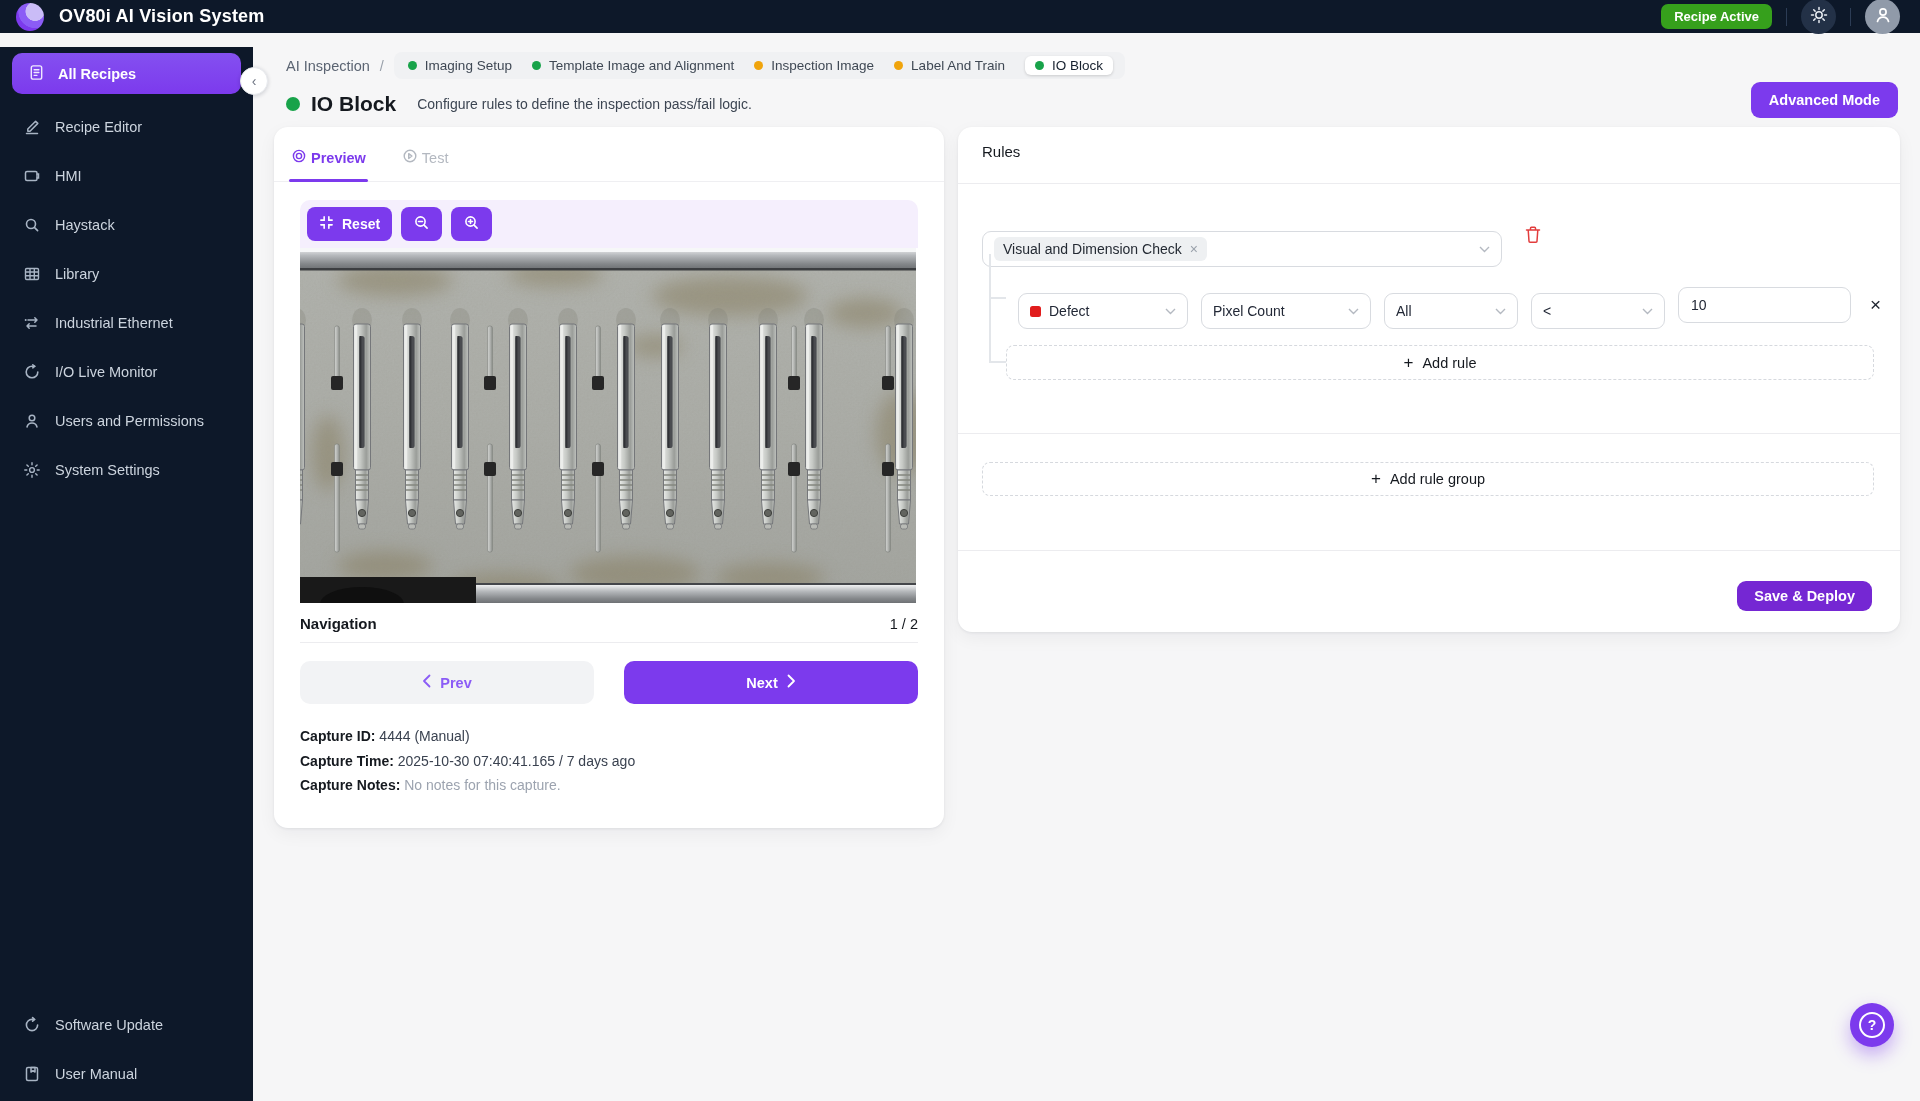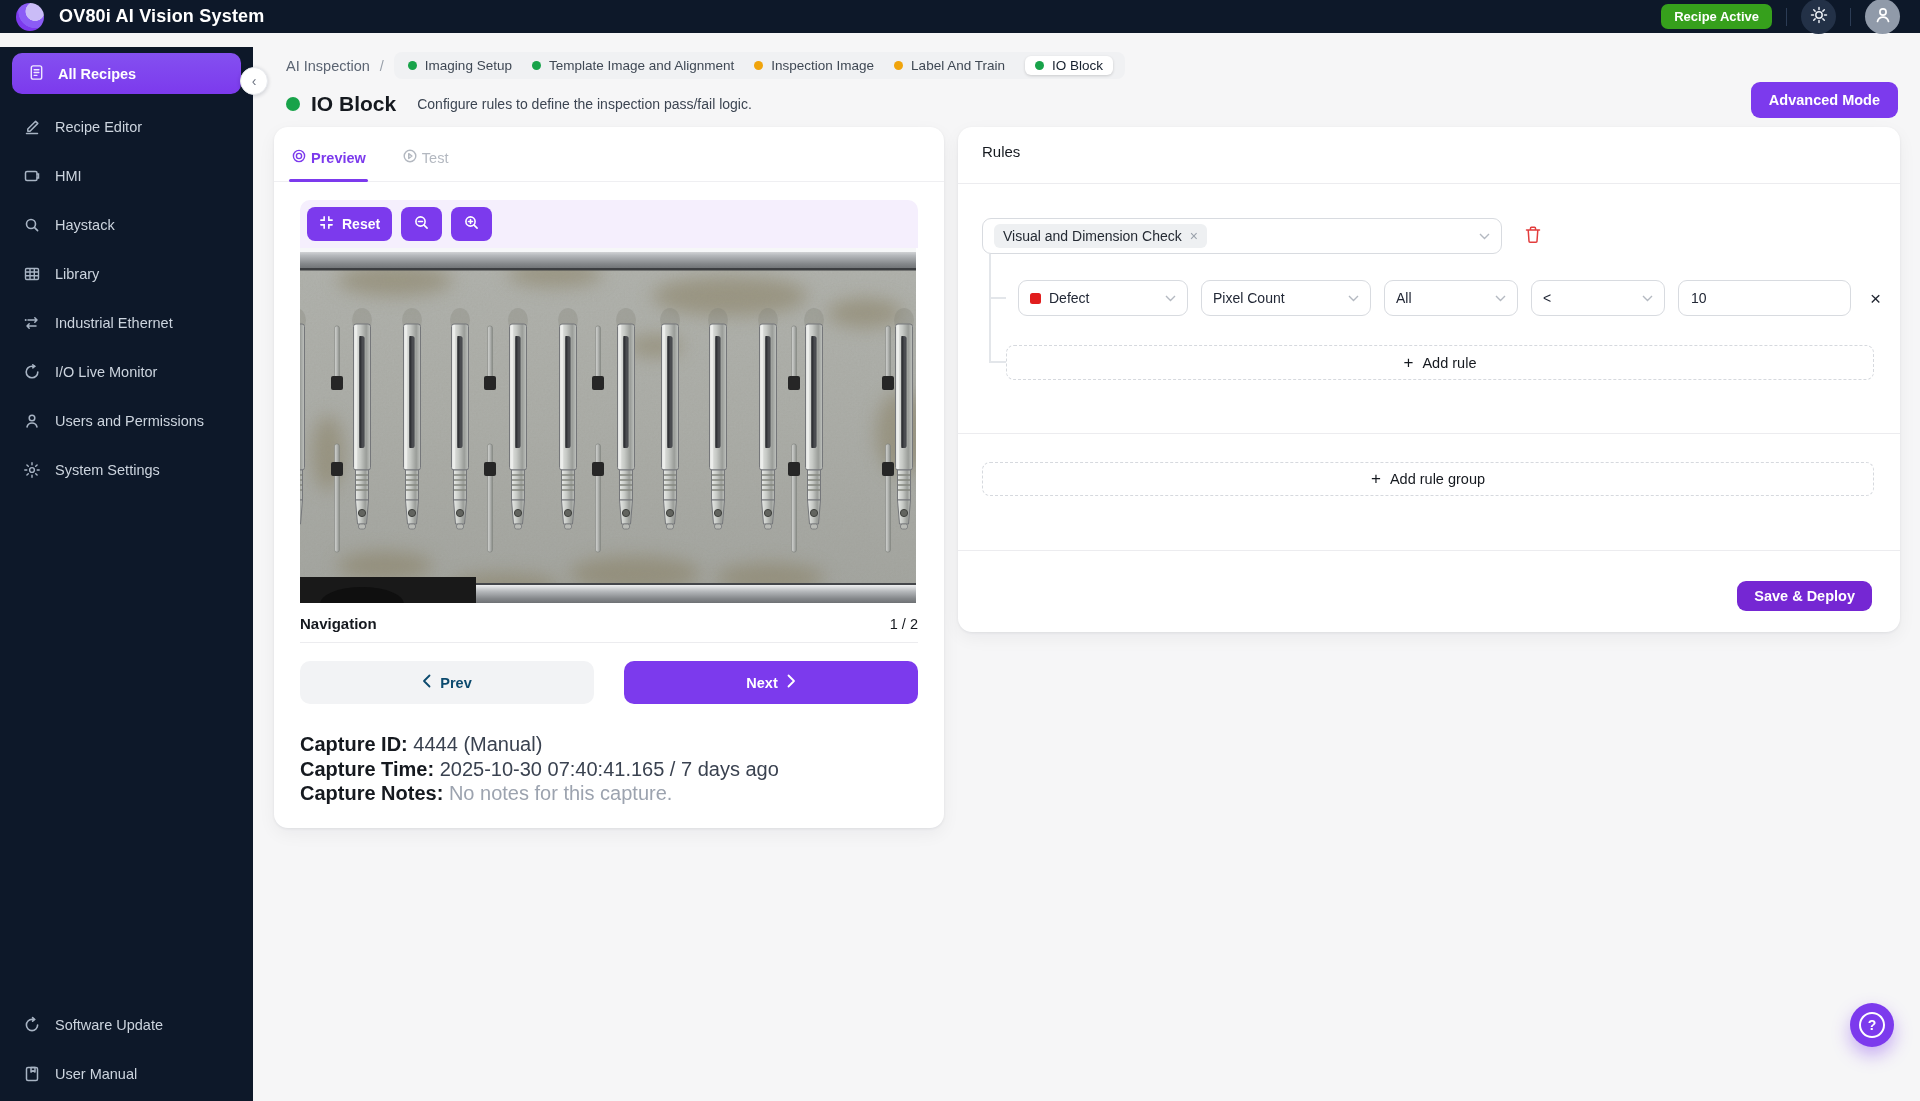--- a/index.html
+++ b/index.html
@@ -67,31 +67,31 @@
               display:flex; align-items:center; gap:8px; padding:0 12px; cursor:pointer; }
   .viewer { margin:0 26px; width:616px; height:355px; position:relative; cursor:grab; }
   .viewer svg { display:block; }
   .nav-row { margin:12px 26px 0; display:flex; align-items:center; justify-content:space-between; }
   .nav-label { font-size:15px; font-weight:700; color:#15191f; }
   .nav-count { font-size:14.5px; color:#15191f; }
   .thin-div { margin:10px 26px 0; height:1px; background:#ececef; }
   .btn-row { margin:18px 26px 0; display:flex; justify-content:space-between; }
   .pg-btn { width:294px; height:43px; border:none; border-radius:10px; font-size:14.5px; font-weight:600; cursor:pointer;
             display:flex; align-items:center; justify-content:center; gap:9px; }
-  .pg-prev { background:#f2f3f5; color:#0c4a6e;align-items:center; }
+  .pg-prev { background:#f2f3f5; color:#8b5cf6;align-items:center; }
   .pg-next { background:#7c3aed; color:#fff; }
-  .capture { margin:28px 26px 0; font-size:20px; color:#3a4250; line-height:24.5px; }
+  .capture { margin:20px 26px 0; font-size:14px; color:#3a4250; line-height:24.5px; }
   .capture b { color:#15191f; }
   .muted { color:#9ca3af; }
 
   
   .rules-title { position:absolute; left:24px; top:16px; font-size:15px; font-weight:500; color:#15191f; }
   .hr { position:absolute; left:0; right:0; height:1px; background:#ececef; }
   .hr.r1 { top:56px; } .hr.r2 { top:306px; } .hr.r3 { top:423px; }
-  .select { display:flex; align-items:center; border:1px solid #d8dbe0; border-radius:9px; background:#fff; height:36px; padding:0 11px; gap:8px; font-size:14px; color:#222836; cursor:pointer; }
+  .select { display:flex; align-items:center; border:1px solid #d8dbe0; border-radius:9px; background:#fff; height:36px; padding:0 11px; gap:8px; font-size:14px; color:#222836; cursor:pointer;margin-top:13px; }
   .chev { margin-left:auto; color:#b4b9c1; display:grid; place-items:center; }
   .group-select { position:absolute; left:24px; top:91px; width:520px; }
   .tag { background:#eef0f2; border-radius:6px; padding:4px 9px; font-size:14px; color:#242a33; display:flex; align-items:center; gap:8px; }
   .tag-x { color:#9aa1ab; font-size:14px; cursor:pointer; }
   .trash-btn { position:absolute; left:566px; top:98px; background:none; border:none; color:#e23d3d; cursor:pointer; }
   .tree-v { position:absolute; left:31px; top:127px; width:1.5px; height:108px; background:#e3e6ea; }
   .tree-h { position:absolute; left:31px; width:17px; height:1.5px; background:#e3e6ea; }
   .t1 { top:170px; } .t2 { top:234px; }
   .rule-row { position:absolute; left:60px; top:153px; display:flex; align-items:center; gap:13px; }
   .w170 { width:170px; } .w134 { width:134px; }

